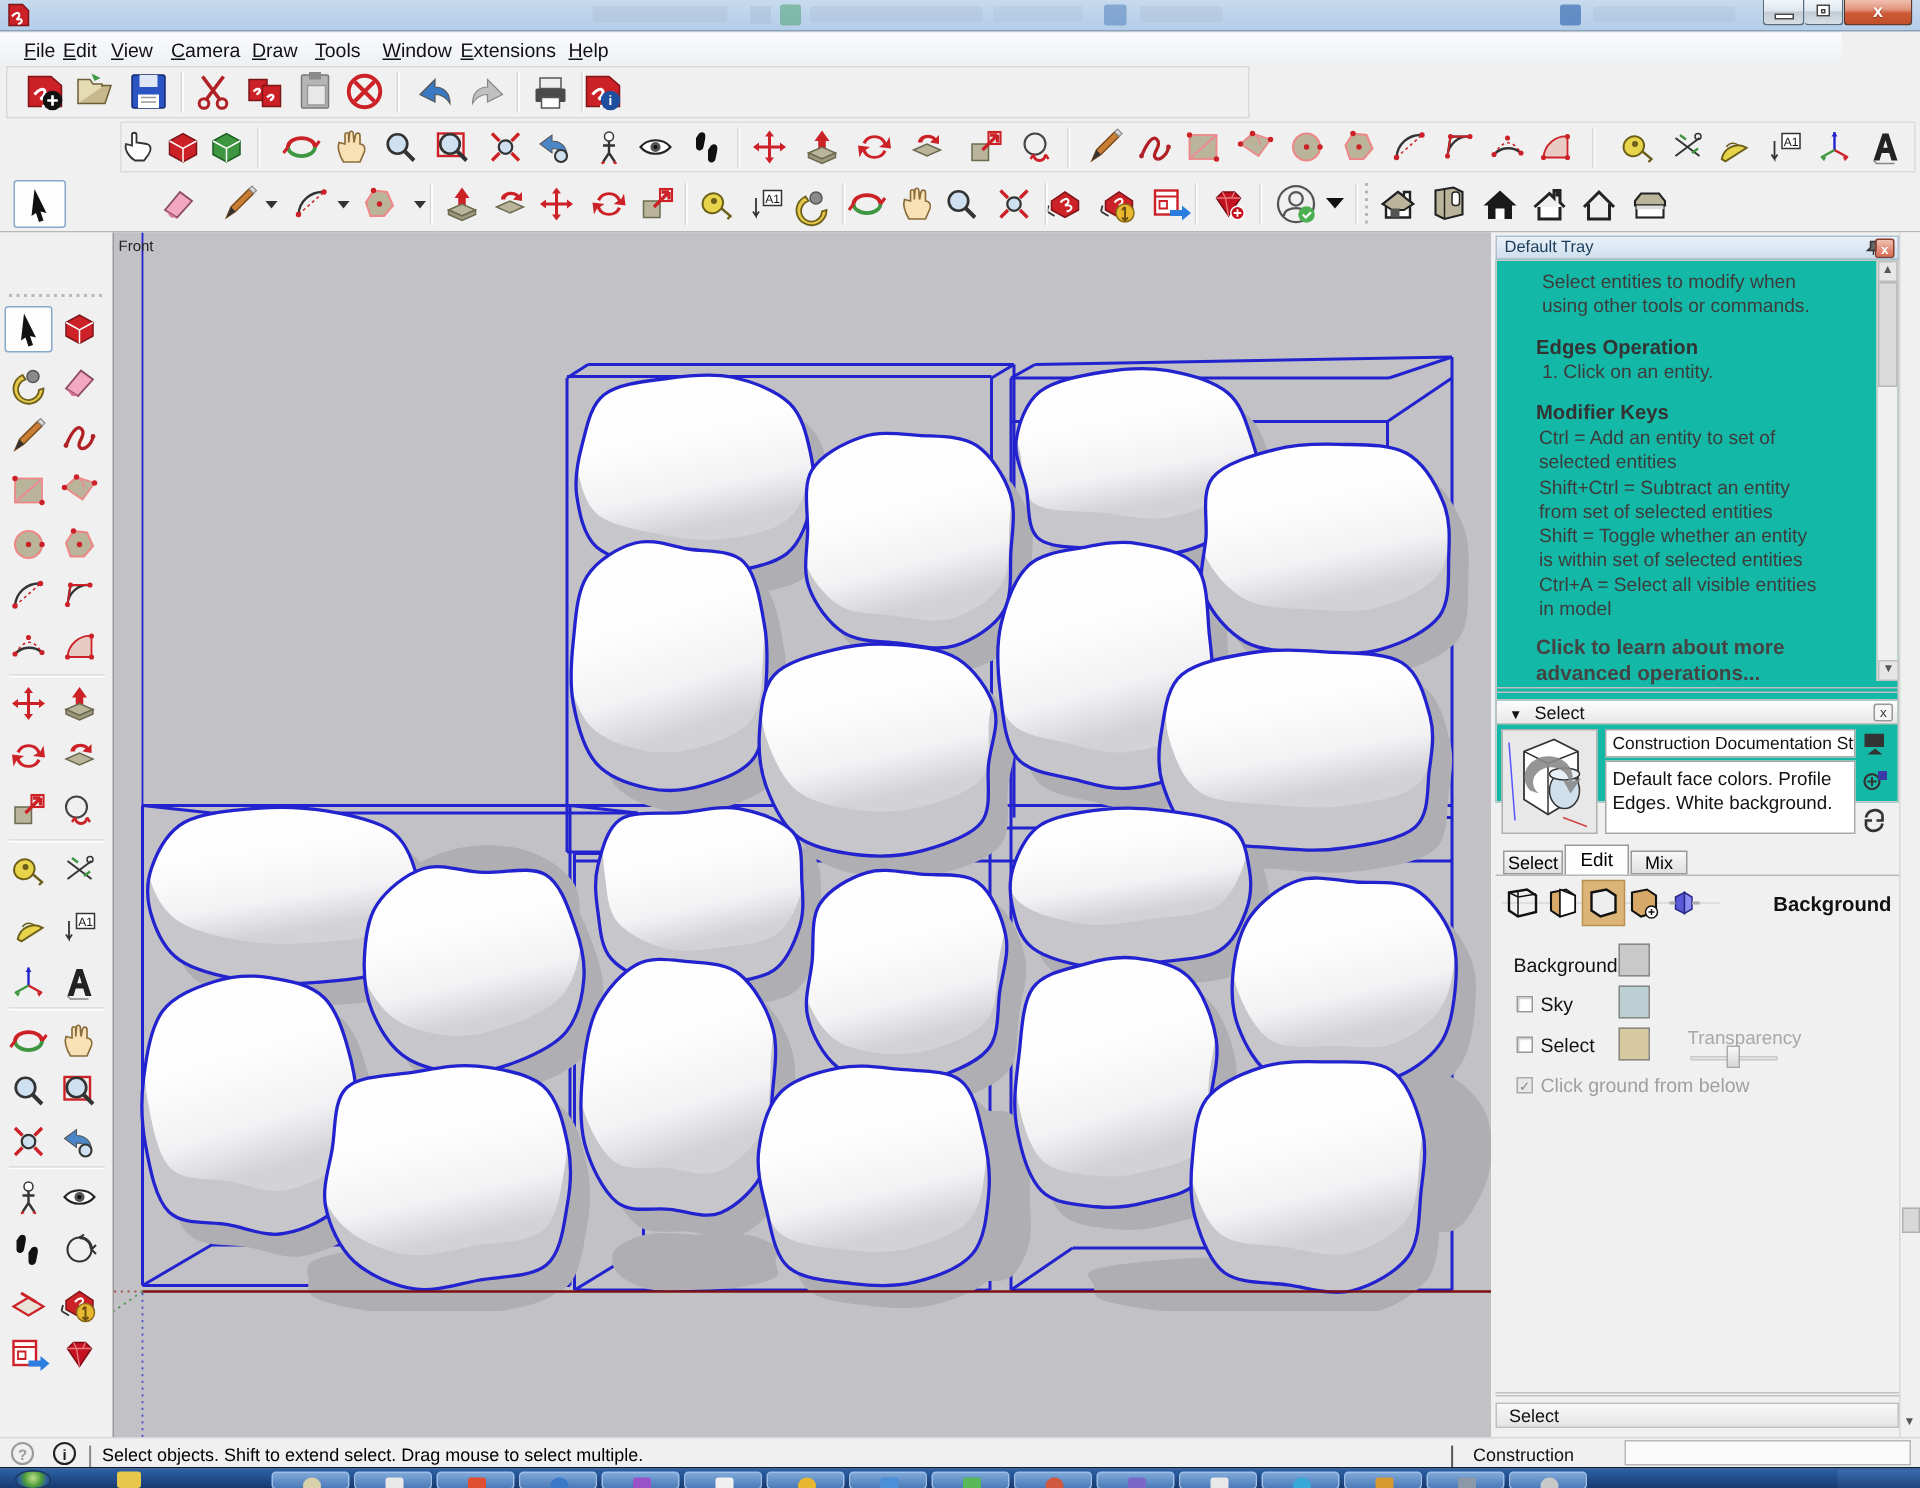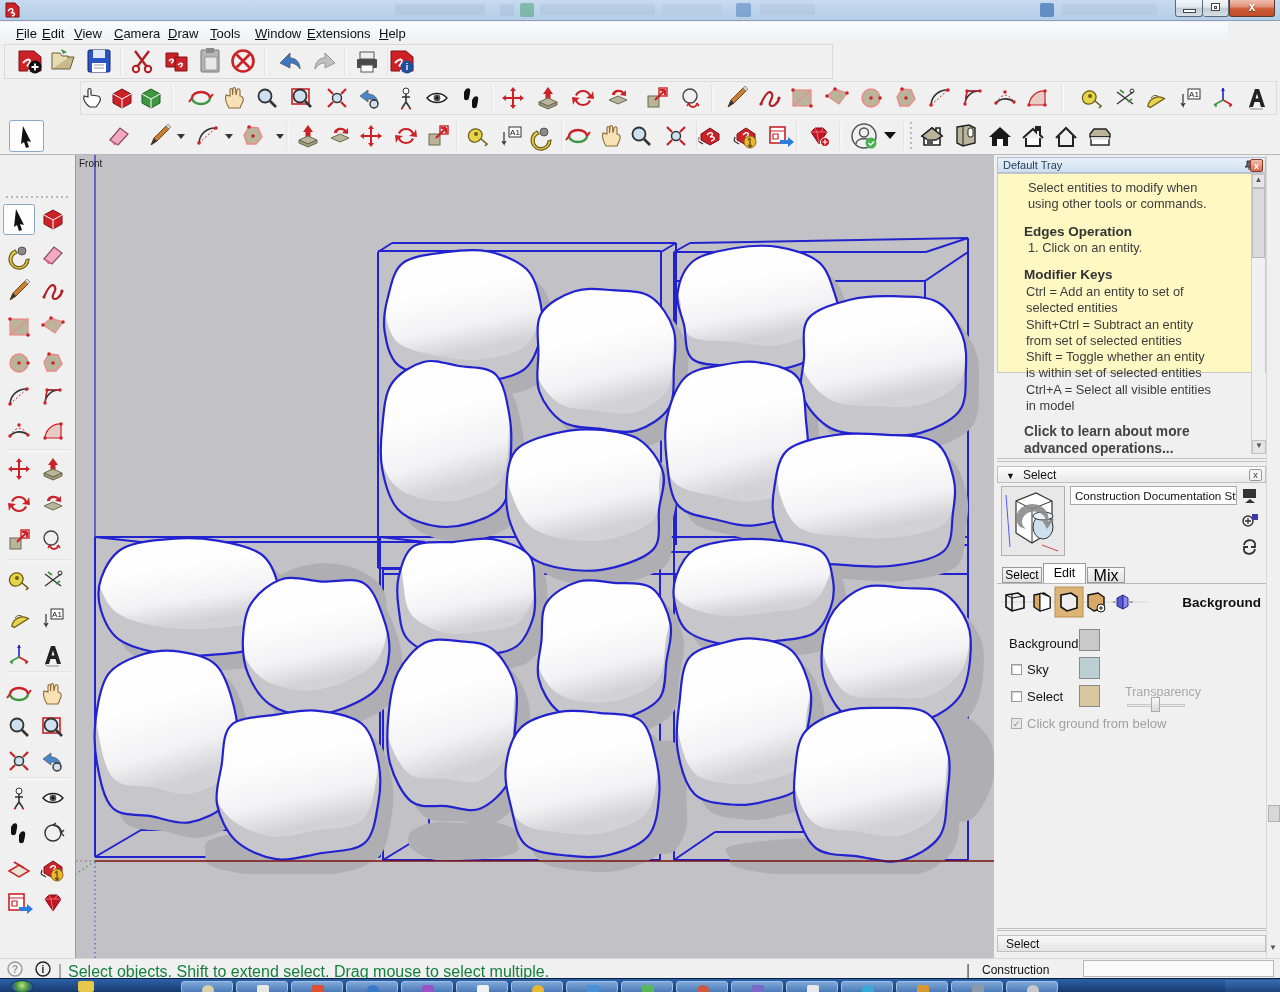--- a/index.html
+++ b/index.html
@@ -894,21 +894,21 @@
       <line x1="911" y1="122" x2="911" y2="150" stroke="#b8b8b8" stroke-width="2" stroke-dasharray="2,3"></line>
     </svg>
   </div>
 <div class="abs" style="left:994px;top:155px;width:286px;height:803px;background:#f0f0f0">
  <div class="abs" style="left:3px;top:2px;width:269px;height:16px;background:linear-gradient(#e9f1f8,#cfdfee);border:1px solid #b0c0d0;font-size:11px;color:#1a3c5a;padding-left:5px;line-height:15px">Default Tray
    <svg class="abs" style="left:246px;top:2px" width="11" height="11">
         <path d="M3,1 h4 v4 l2,2 h-8 l2,-2 z M5,7 v3" stroke="#333" fill="#666" stroke-width="1"></path>
       </svg>
    <div class="abs" style="left:252px;top:1px;width:13px;height:13px;background:linear-gradient(#f0c0b0,#d86a50);border:1px solid #8a3a2a;border-radius:2px;color:#fff;font-size:9px;font-weight:bold;text-align:center;line-height:12px">x</div>
  </div>
- <div class="abs" style="left:3px;top:18px;width:269px;height:200px;background:#fef9c3;border:1px solid #c8c8c8">
+ <div class="abs" style="left:3px;top:18px;width:269px;height:362px;background:#14b8a6;border:1px solid #c8c8c8">
   <div class="abs" style="left:30px;top:6px;white-space:nowrap;font-size:12.8px;color:#3c3c3c;line-height:16.3px">Select entities to modify when<br>using other tools or commands.</div>
   <div class="abs" style="left:26px;top:50px;font-size:13.5px;font-weight:bold;color:#333">Edges Operation</div>
   <div class="abs" style="left:30px;top:66px;font-size:12.8px;color:#3c3c3c">1. Click on an entity.</div>
   <div class="abs" style="left:26px;top:93px;font-size:13.5px;font-weight:bold;color:#333">Modifier Keys</div>
   <div class="abs" style="left:26px;top:250px;white-space:nowrap;font-size:13.8px;font-weight:bold;color:#444;line-height:16.5px">Click to learn about more<br>advanced operations...</div>
   <div class="abs" style="left:28px;top:110px;white-space:nowrap;font-size:12.8px;color:#3c3c3c;line-height:16.3px">Ctrl = Add an entity to set of<br>selected entities<br>Shift+Ctrl = Subtract an entity<br>from set of selected entities<br>Shift = Toggle whether an entity<br>is within set of selected entities<br>Ctrl+A = Select all visible entities<br>in model</div>
   <div class="abs" style="left:253px;top:0;width:14px;height:280px;background:#f0f0f0;border-left:1px solid #d0d0d0">
     <div style="height:14px;background:#e6e6e6;border:1px solid #c0c0c0;font-size:8px;text-align:center;color:#555">▲</div>
     <div style="height:70px;background:#dadada;border:1px solid #b8b8b8;margin-top:0px"></div>
     <div class="abs" style="bottom:0;width:14px;height:14px;background:#e6e6e6;border:1px solid #c0c0c0;font-size:8px;text-align:center;color:#555">▼</div>
@@ -923,31 +923,32 @@
         <path d="M14,14 L34,6 L50,14 L50,44 L30,56 L14,46 Z" fill="#fff" stroke="#333" stroke-width="1.2"></path>
         <path d="M14,14 L30,22 L50,14 M30,22 V56" fill="none" stroke="#333"></path>
         <ellipse cx="41" cy="40" rx="10" ry="12" fill="#cfdfec" stroke="#333"></ellipse>
         <ellipse cx="41" cy="29" rx="10" ry="4" fill="#e8f0f8" stroke="#333"></ellipse>
         <path d="M18,40 A16,14 0 1 1 46,34 l6,-2 -7,10 -5,-9 4,1 A12,10 0 1 0 24,42 Z" fill="#8a8a8a" opacity="0.9"></path>
         <path d="M4,8 L8,60" stroke="#55f" stroke-width="1"></path>
         <path d="M40,58 L56,64" stroke="#c44" stroke-width="1"></path>
       </svg>
  </div>
  <div class="abs" style="left:76px;top:331px;width:167px;height:19px;background:#fff;border:1px solid #a8a8a8;font-size:11.6px;color:#111;line-height:17px;padding-left:4px;white-space:nowrap;overflow:hidden">Construction Documentation Sty</div>
+ <div class="abs" style="left:76px;top:352px;width:167px;height:49px;background:#fff;border:1px solid #a8a8a8;font-size:12.5px;color:#111;line-height:16px;padding:3px 0 0 4px">Default face colors. Profile Edges. White background.</div>
  <svg class="abs" style="left:247px;top:334px" width="18" height="70">
    <rect x="2" y="0" width="13" height="9" fill="#333"></rect>
       <path d="M4,14 l5,-4 5,4 z" fill="#333"></path>
    <circle cx="7" cy="32" r="5" fill="none" stroke="#333" stroke-width="1.5"></circle>
       <path d="M4,32 h6 M7,29 v6" stroke="#333" stroke-width="1.3"></path>
       <rect x="11" y="25" width="6" height="6" fill="#3a3aa8"></rect>
    <path d="M3,56 a6,6 0 0 1 11,-2 M14,60 a6,6 0 0 1 -11,2 M14,54 v4 h-4 M3,62 v-4 h4" fill="none" stroke="#333" stroke-width="1.8"></path>
  </svg>
  <div class="abs" style="left:8px;top:412px;width:40px;height:16px;background:linear-gradient(#f8f8f8,#e0e0e0);border:1px solid #999;font-size:12px;text-align:center;line-height:15px">Select</div>
  <div class="abs" style="left:49px;top:408px;width:43px;height:20px;background:#fdfdfd;border:1px solid #999;border-bottom:none;font-size:12.5px;text-align:center;line-height:19px">Edit</div>
- <div class="abs" style="left:93px;top:412px;width:38px;height:16px;background:linear-gradient(#f8f8f8,#e0e0e0);border:1px solid #999;font-size:16px;text-align:center;line-height:15px">Mix</div>
+ <div class="abs" style="left:93px;top:412px;width:38px;height:16px;background:linear-gradient(#f8f8f8,#e0e0e0);border:1px solid #999;font-size:12px;text-align:center;line-height:15px">Mix</div>
  <div class="abs" style="left:3px;top:428px;width:269px;height:1px;background:#b8b8b8"></div>
  <svg class="abs" style="left:3px;top:430px" width="269" height="34">
    <line x1="4" y1="17" x2="150" y2="17" stroke="#d8d8d8"></line>
    <rect x="58" y="2" width="28" height="30" fill="#ddb477" stroke="#b89050"></rect>
    <g transform="translate(18,17)">
         <path d="M-9,-7 L3,-9 L9,-5 L9,6 L-3,9 L-9,5 Z" fill="none" stroke="#111" stroke-width="1.6"></path>
         <path d="M-3,-8 V9 M-9,-7 L-3,-4 L9,-6 M-3,-4 V9" stroke="#111" fill="none"></path>
       </g>
    <g transform="translate(45,17)">
         <path d="M-8,-7 L2,-9 L8,-5 L8,6 L-2,9 L-8,5 Z" fill="#d8a868" stroke="#111" stroke-width="1.4"></path>
@@ -990,21 +991,21 @@
  </div>
 </div>
 <div class="abs" style="left:0;top:958px;width:1280px;height:20px;background:#f0f0f0;border-top:1px solid #d8d8d8">
  <svg class="abs" style="left:7px;top:2px" width="46" height="16">
   <circle cx="8" cy="8" r="7" fill="none" stroke="#9a9a9a" stroke-width="1.4"></circle>
       <text x="8" y="12" text-anchor="middle" font-size="10" fill="#9a9a9a" font-weight="bold">?</text>
   <circle cx="36" cy="8" r="7" fill="none" stroke="#222" stroke-width="1.4"></circle>
       <text x="36" y="12" text-anchor="middle" font-size="10" fill="#222" font-weight="bold">i</text>
  </svg>
  <div class="abs" style="left:58px;top:3px;color:#888">|</div>
- <div class="abs" style="left:68px;top:4px;font-size:16px;color:#15803d">Select objects. Shift to extend select. Drag mouse to select multiple.</div>
+ <div class="abs" style="left:68px;top:4px;font-size:12px;color:#000000">Select objects. Shift to extend select. Drag mouse to select multiple.</div>
  <div class="abs" style="left:966px;top:3px;color:#555">|</div>
  <div class="abs" style="left:982px;top:4px;font-size:12px;color:#111">Construction</div>
  <div class="abs" style="left:1083px;top:1px;width:191px;height:17px;background:#fafafa;border:1px solid #b8b8b8"></div>
 </div>
 <div class="abs" style="left:0;top:978px;width:1280px;height:14px;background:linear-gradient(#2d62a8,#173a70);border-top:1px solid #0a1e40">
  <div class="abs" style="left:10px;top:1px;width:24px;height:13px;background:radial-gradient(circle at 50% 40%,#bfe08a,#4a9a3a 45%,#2a5aa0 75%);border-radius:50%;border:1px solid #1a3a60"></div>
  <div class="abs" style="left:78px;top:2px;width:16px;height:11px;background:#e8c84a;border-radius:2px"></div>
  <div class="abs" style="left:181px;top:2px;width:52px;height:12px;background:linear-gradient(#7fa8d8,#4a7ab8);border:1px solid #9ec0e8;border-radius:3px">
       <div class="abs" style="left:20px;top:3px;width:12px;height:11px;background:#d8d0a8;border-radius:50%"></div>
     </div>

